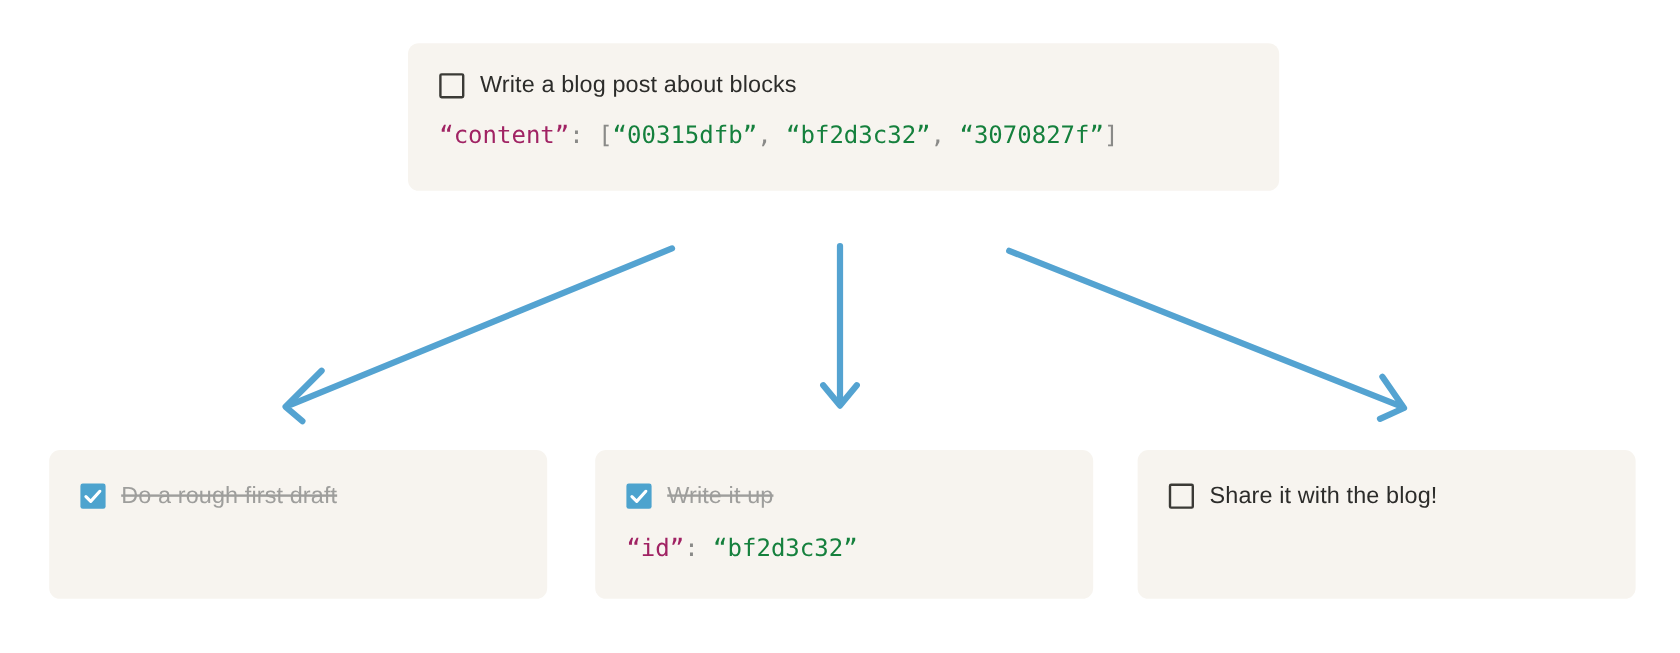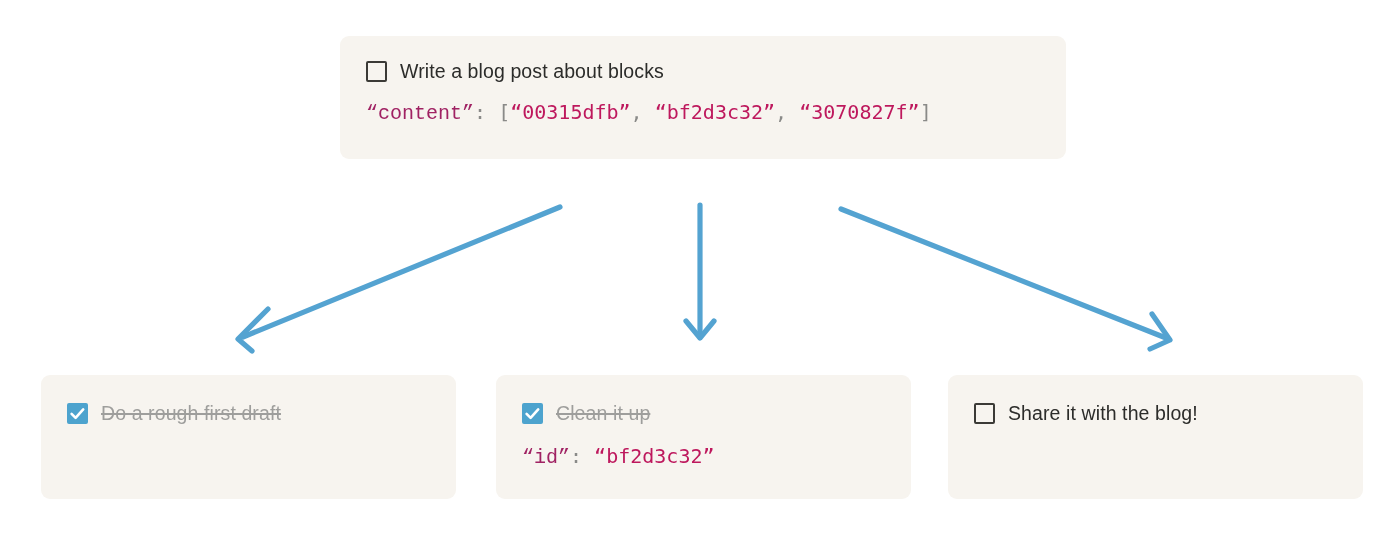--- a/index.html
+++ b/index.html
@@ -100,24 +100,24 @@
   .json-line {
     font-family: "DejaVu Sans Mono", monospace;
     font-size: 20px;
     line-height: 26px;
     white-space: nowrap;
     color: #8a8a88;
   }
   #card-parent .json-line { margin-top: 15px; }
   .card-child .json-line { margin-top: 17px; }
 
-  .j-key    { color: #a02263; font-family: Liberation Mono, monospace; }
+  .j-key    { color: #a02263; }
   .j-colon  { color: #8a8a88; }
   .j-punct  { color: #8a8a88; }
-  .j-str    { color: #be185d; }
+  .j-str    { color: #15803d; }
 
   
   #arrows {
     position: absolute;
     left: 0; top: 0;
     width: 1400px;
     height: 544px;
     pointer-events: none;
   }
 </style>
@@ -165,21 +165,21 @@
     </div>
   </div>
 
   <div class="card card-child" id="card-child-1">
     <div class="title-row">
       <span class="checkbox checked">
         <svg viewBox="0 0 21 21" aria-hidden="true">
           <path d="M 4.6 10.8 L 8.6 14.8 L 16.2 6.4" stroke="#ffffff" stroke-width="2.6" fill="none" stroke-linecap="round" stroke-linejoin="round"></path>
         </svg>
       </span>
-      <span class="title-text done">Clean it up</span>
+      <span class="title-text done">Write it up</span>
     </div>
     <div class="json-line">
       <span class="j-key">“id”</span><span class="j-colon">:</span><span class="j-punct">&nbsp;</span><span class="j-str">“bf2d3c32”</span>
     </div>
   </div>
 
   <div class="card card-child" id="card-child-2">
     <div class="title-row">
       <span class="checkbox unchecked"></span>
       <span class="title-text">Share it with the blog!</span>

